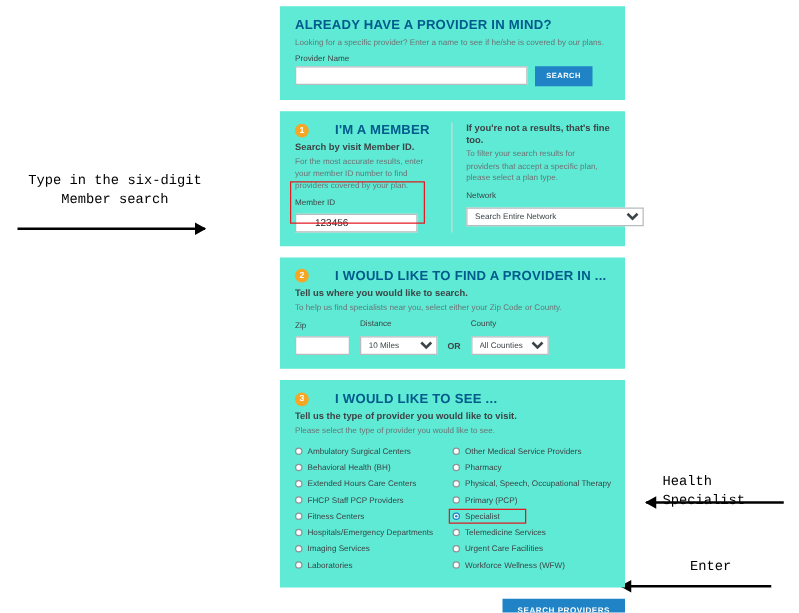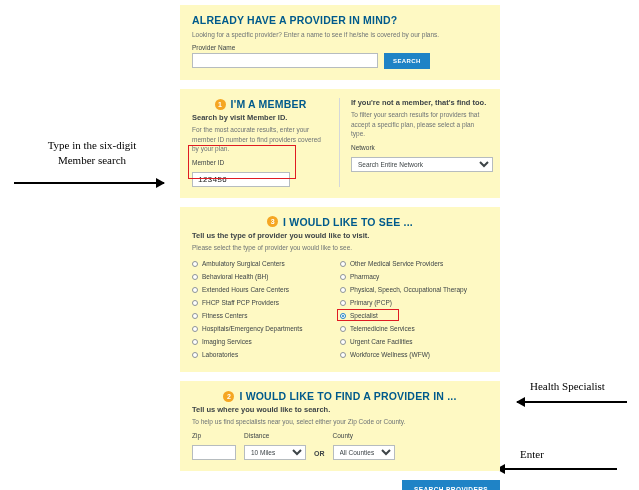--- a/index.html
+++ b/index.html
@@ -14,21 +14,21 @@
     position: relative;
     overflow: hidden;
   }
 
   
   .annot {
     position: absolute;
     color: #000;
     font-size: 11px;
     line-height: 1.35;
-    font-family: Liberation Serif, serif;
+    font-family: Liberation Mono, monospace;
   }
   .annot-left {
     text-align: center;
     width: 160px;
   }
   .arrow {
     position: absolute;
     height: 2px;
     background: #000;
   }
@@ -52,24 +52,25 @@
   }
 
   
   .app {
     position: absolute;
     left: 180px;
     top: 5px;
     width: 320px;
   }
   .card {
-    background: #fef9c3;
+    background: #5eead4;
     margin-bottom: 9px;
     padding: 9px 12px 11px 12px;
     box-sizing: border-box;
+    margin-left: 44px;
   }
   .card-title {
     color: #005a8c;
     font-size: 10.5px;
     font-weight: bold;
     letter-spacing: 0.2px;
     margin: 0 0 4px 0;
     text-transform: uppercase;
   }
   .card-sub {
@@ -87,23 +88,23 @@
     color: #3d4447;
     font-size: 7.5px;
     font-weight: bold;
     margin: 0 0 3px 0;
   }
   input.txt {
     border: 1px solid #b6bcbf;
     background: #fff;
     height: 15px;
     font-size: 8px;
-    padding: 0 5px;
-    box-sizing: border-box;
-    font-family: Liberation Mono, monospace;
+    padding: 0 15px;
+    box-sizing: border-box;
+    font-family: Liberation Sans, sans-serif;
     color: #222;
   }
   select.sel {
     border: 1px solid #b6bcbf;
     background: #fff;
     height: 15px;
     font-size: 6.5px;
     padding: 0 2px;
     box-sizing: border-box;
     font-family: "Liberation Sans", sans-serif;
@@ -144,23 +145,22 @@
     border-right: 1px solid #d4d8da;
   }
   .split-right {
     width: 50%;
     padding-left: 11px;
     box-sizing: border-box;
   }
   .step-head {
     display: flex;
     align-items: center;
-    gap: 5px;
+    gap: 21px;
     margin-bottom: 3px;
-    justify-content: center;
   }
   .step-num {
     width: 11px;
     height: 11px;
     border-radius: 50%;
     background: #f5a623;
     color: #fff;
     font-size: 7px;
     font-weight: bold;
     display: flex;
@@ -279,21 +279,21 @@
 
 <div class="annot annot-left" style="left:12px; top:138px;">
   <span>Type in the six-digit</span><br>
   <span>Member search</span>
 </div>
 <div class="arrow right" style="left:14px; top:182px; width:150px;"></div>
 
 <div class="annot" style="left:530px; top:379px;">Health Specialist</div>
 <div class="arrow left" style="left:517px; top:401px; width:110px;"></div>
 
-<div class="annot" style="left:520px; top:447px;">Enter</div>
+<div class="annot" style="left:552px; top:447px;">Enter</div>
 <div class="arrow left" style="left:497px; top:468px; width:120px;"></div>
 
 <div class="app">
 
   <div class="card">
     <div class="card-title">ALREADY HAVE A PROVIDER IN MIND?</div>
     <div class="card-sub">Looking for a specific provider? Enter a name to see if he/she is covered by our plans.</div>
     <div class="lbl">Provider Name</div>
     <div class="row-inline">
       <input class="txt provider-input" type="text" value="" style="">
@@ -310,106 +310,26 @@
         </div>
         <div class="lbl-strong">Search by visit Member ID.</div>
         <div class="card-sub">For the most accurate results, enter your member ID number to find providers covered by your plan.</div>
         <div class="member-id-wrap">
           <div class="lbl">Member ID</div>
           <input class="txt member-id-input" type="text" value="123456" style="">
           <div class="highlight-box"></div>
         </div>
       </div>
       <div class="split-right">
-        <div class="lbl-strong">If you're not a member, that's find too.</div>
+        <div class="lbl-strong">If you're not a results, that's fine too.</div>
         <div class="card-sub">To filter your search results for providers that accept a specific plan, please select a plan type.</div>
         <div class="lbl">Network</div>
         <select class="sel network-select">
           <option>Search Entire Network</option>
         </select>
-      </div>
-    </div>
-  </div>
-
-  <div class="card">
-    <div class="step-head">
-      <div class="step-num">3</div>
-      <div class="card-title" style="margin:0;">I WOULD LIKE TO SEE ...</div>
-    </div>
-    <div class="lbl-strong">Tell us the type of provider you would like to visit.</div>
-    <div class="card-sub">Please select the type of provider you would like to see.</div>
-    <div class="opts">
-      <div class="opts-col">
-        <div class="opt">
-          <span class="radio"></span>
-          <span class="opt-label">Ambulatory Surgical Centers</span>
-        </div>
-        <div class="opt">
-          <span class="radio"></span>
-          <span class="opt-label">Behavioral Health (BH)</span>
-        </div>
-        <div class="opt">
-          <span class="radio"></span>
-          <span class="opt-label">Extended Hours Care Centers</span>
-        </div>
-        <div class="opt">
-          <span class="radio"></span>
-          <span class="opt-label">FHCP Staff PCP Providers</span>
-        </div>
-        <div class="opt">
-          <span class="radio"></span>
-          <span class="opt-label">Fitness Centers</span>
-        </div>
-        <div class="opt">
-          <span class="radio"></span>
-          <span class="opt-label">Hospitals/Emergency Departments</span>
-        </div>
-        <div class="opt">
-          <span class="radio"></span>
-          <span class="opt-label">Imaging Services</span>
-        </div>
-        <div class="opt">
-          <span class="radio"></span>
-          <span class="opt-label">Laboratories</span>
-        </div>
-      </div>
-      <div class="opts-col">
-        <div class="opt">
-          <span class="radio"></span>
-          <span class="opt-label">Other Medical Service Providers</span>
-        </div>
-        <div class="opt">
-          <span class="radio"></span>
-          <span class="opt-label">Pharmacy</span>
-        </div>
-        <div class="opt">
-          <span class="radio"></span>
-          <span class="opt-label">Physical, Speech, Occupational Therapy</span>
-        </div>
-        <div class="opt">
-          <span class="radio"></span>
-          <span class="opt-label">Primary (PCP)</span>
-        </div>
-        <div class="opt">
-          <span class="radio checked"></span>
-          <span class="opt-label">Specialist</span>
-          <span class="opt-highlight"></span>
-        </div>
-        <div class="opt">
-          <span class="radio"></span>
-          <span class="opt-label">Telemedicine Services</span>
-        </div>
-        <div class="opt">
-          <span class="radio"></span>
-          <span class="opt-label">Urgent Care Facilities</span>
-        </div>
-        <div class="opt">
-          <span class="radio"></span>
-          <span class="opt-label">Workforce Wellness (WFW)</span>
-        </div>
       </div>
     </div>
   </div>
 
   <div class="card">
     <div class="step-head">
       <div class="step-num">2</div>
       <div class="card-title" style="margin:0;">I WOULD LIKE TO FIND A PROVIDER IN ...</div>
     </div>
     <div class="lbl-strong">Tell us where you would like to search.</div>
@@ -428,17 +348,97 @@
       <div class="or-text">OR</div>
       <div class="field-col">
         <div class="lbl">County</div>
         <select class="sel county-select">
           <option>All Counties</option>
         </select>
       </div>
     </div>
   </div>
 
+  <div class="card">
+    <div class="step-head">
+      <div class="step-num">3</div>
+      <div class="card-title" style="margin:0;">I WOULD LIKE TO SEE ...</div>
+    </div>
+    <div class="lbl-strong">Tell us the type of provider you would like to visit.</div>
+    <div class="card-sub">Please select the type of provider you would like to see.</div>
+    <div class="opts">
+      <div class="opts-col">
+        <div class="opt">
+          <span class="radio"></span>
+          <span class="opt-label">Ambulatory Surgical Centers</span>
+        </div>
+        <div class="opt">
+          <span class="radio"></span>
+          <span class="opt-label">Behavioral Health (BH)</span>
+        </div>
+        <div class="opt">
+          <span class="radio"></span>
+          <span class="opt-label">Extended Hours Care Centers</span>
+        </div>
+        <div class="opt">
+          <span class="radio"></span>
+          <span class="opt-label">FHCP Staff PCP Providers</span>
+        </div>
+        <div class="opt">
+          <span class="radio"></span>
+          <span class="opt-label">Fitness Centers</span>
+        </div>
+        <div class="opt">
+          <span class="radio"></span>
+          <span class="opt-label">Hospitals/Emergency Departments</span>
+        </div>
+        <div class="opt">
+          <span class="radio"></span>
+          <span class="opt-label">Imaging Services</span>
+        </div>
+        <div class="opt">
+          <span class="radio"></span>
+          <span class="opt-label">Laboratories</span>
+        </div>
+      </div>
+      <div class="opts-col">
+        <div class="opt">
+          <span class="radio"></span>
+          <span class="opt-label">Other Medical Service Providers</span>
+        </div>
+        <div class="opt">
+          <span class="radio"></span>
+          <span class="opt-label">Pharmacy</span>
+        </div>
+        <div class="opt">
+          <span class="radio"></span>
+          <span class="opt-label">Physical, Speech, Occupational Therapy</span>
+        </div>
+        <div class="opt">
+          <span class="radio"></span>
+          <span class="opt-label">Primary (PCP)</span>
+        </div>
+        <div class="opt">
+          <span class="radio checked"></span>
+          <span class="opt-label">Specialist</span>
+          <span class="opt-highlight"></span>
+        </div>
+        <div class="opt">
+          <span class="radio"></span>
+          <span class="opt-label">Telemedicine Services</span>
+        </div>
+        <div class="opt">
+          <span class="radio"></span>
+          <span class="opt-label">Urgent Care Facilities</span>
+        </div>
+        <div class="opt">
+          <span class="radio"></span>
+          <span class="opt-label">Workforce Wellness (WFW)</span>
+        </div>
+      </div>
+    </div>
+  </div>
+
   <div class="search-providers-row">
     <button class="btn btn-wide">SEARCH PROVIDERS</button>
   </div>
 
 </div>
 
 </body></html>

